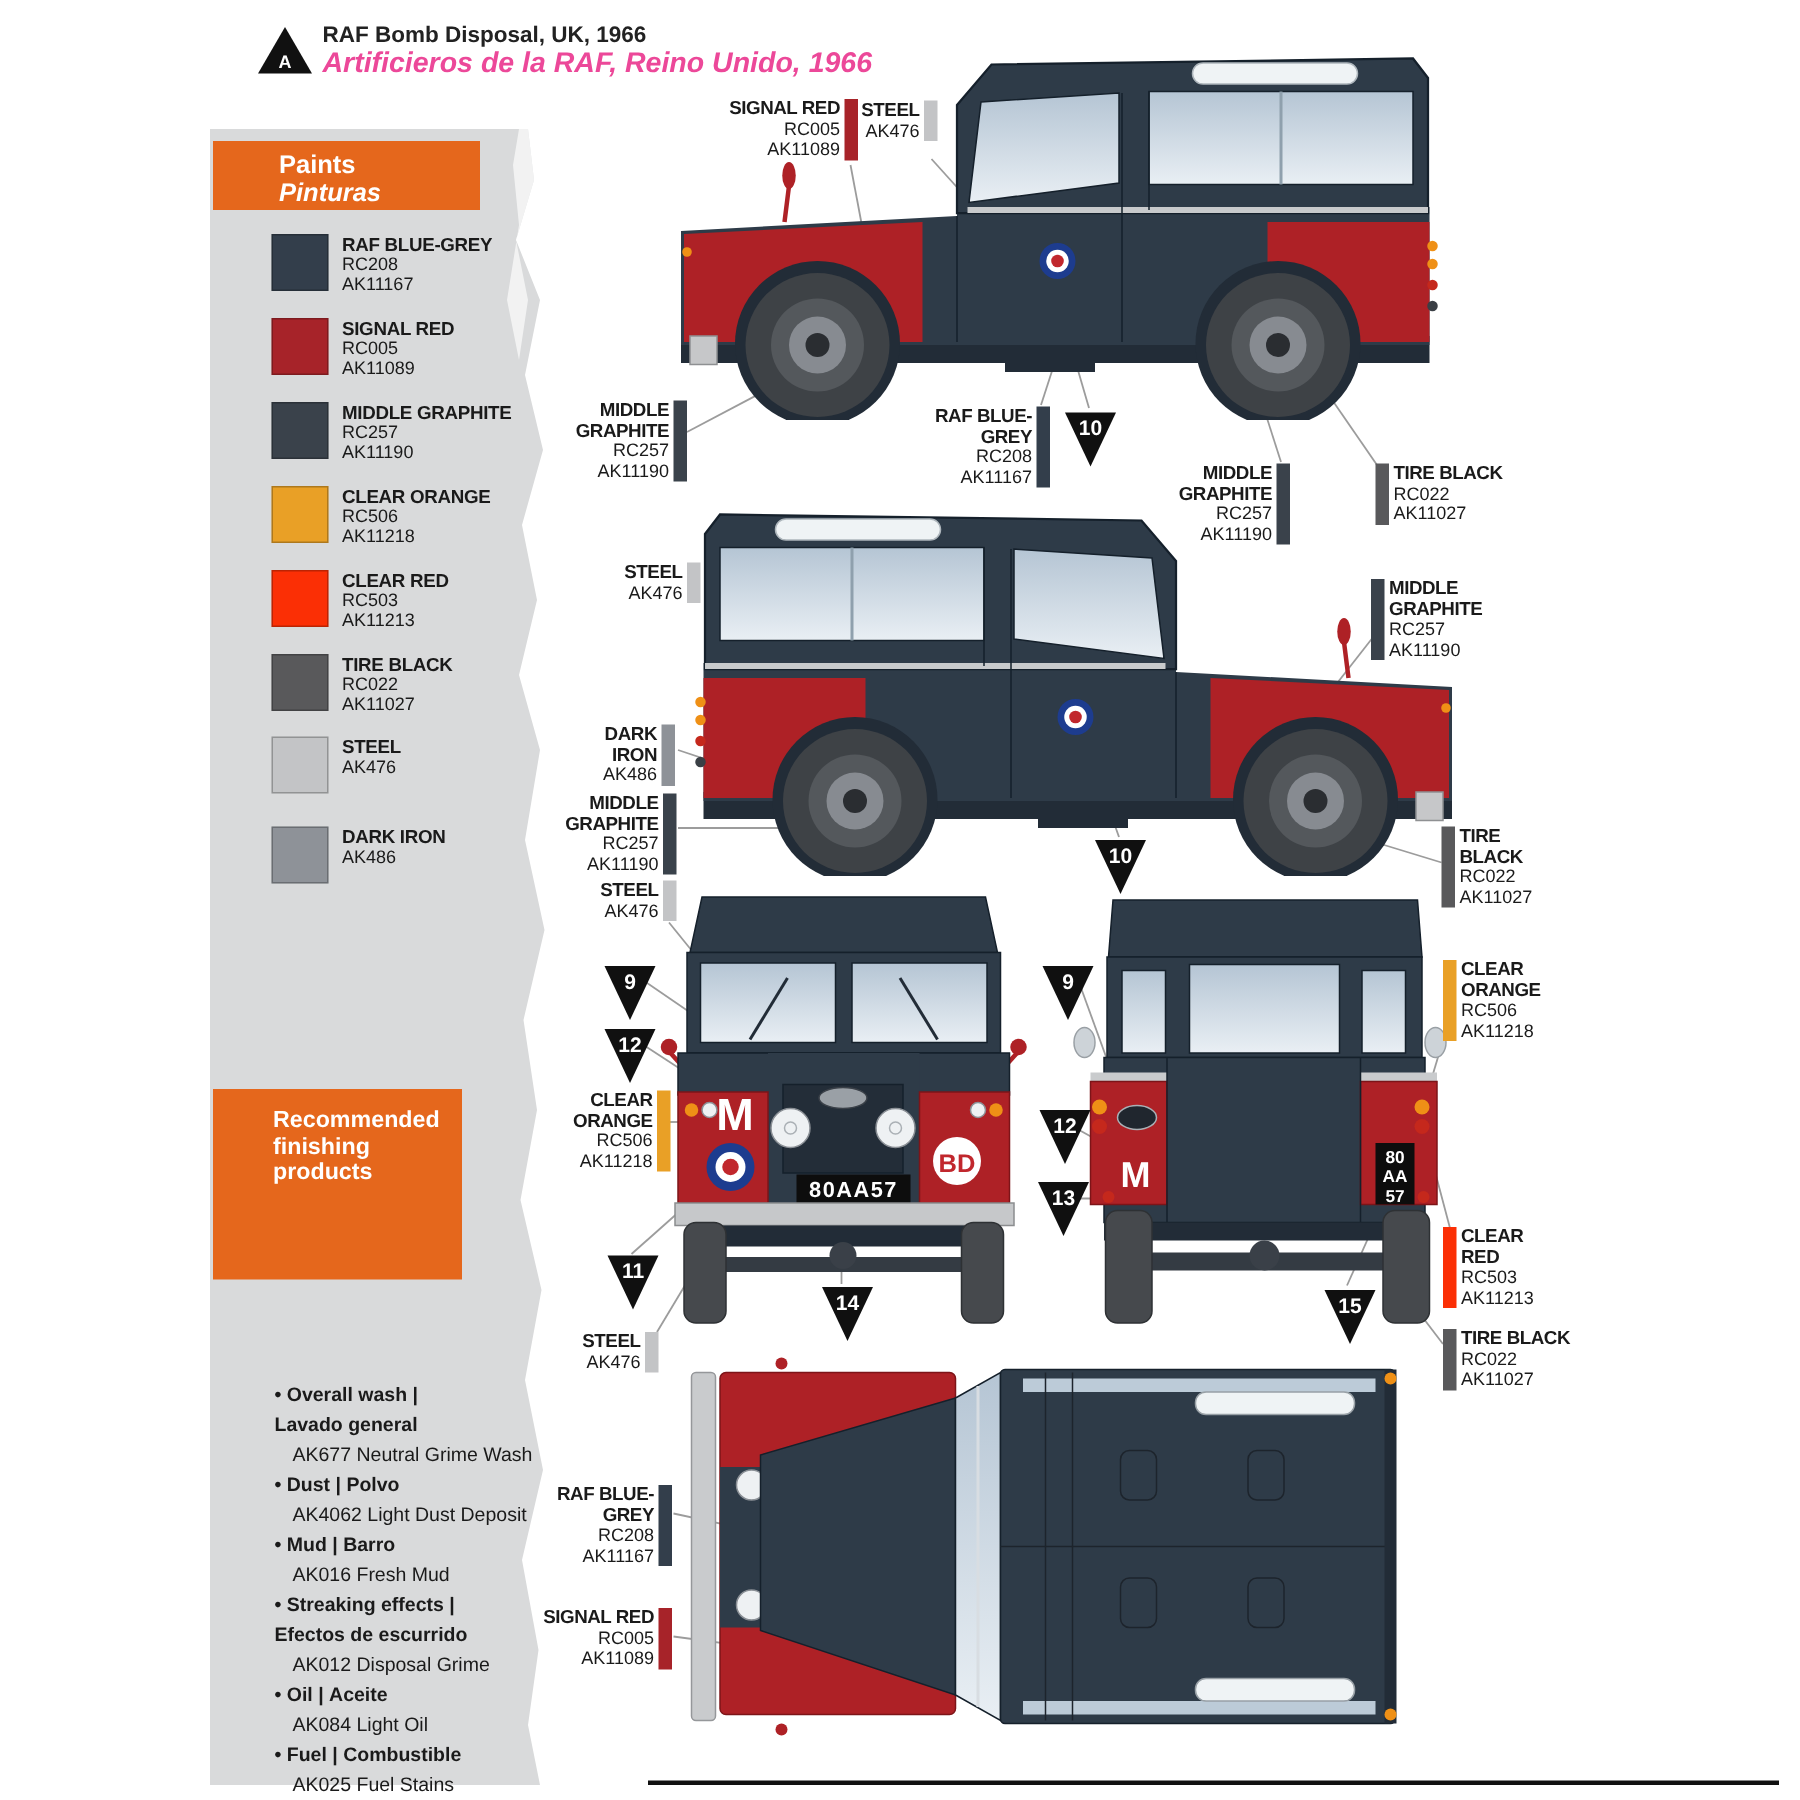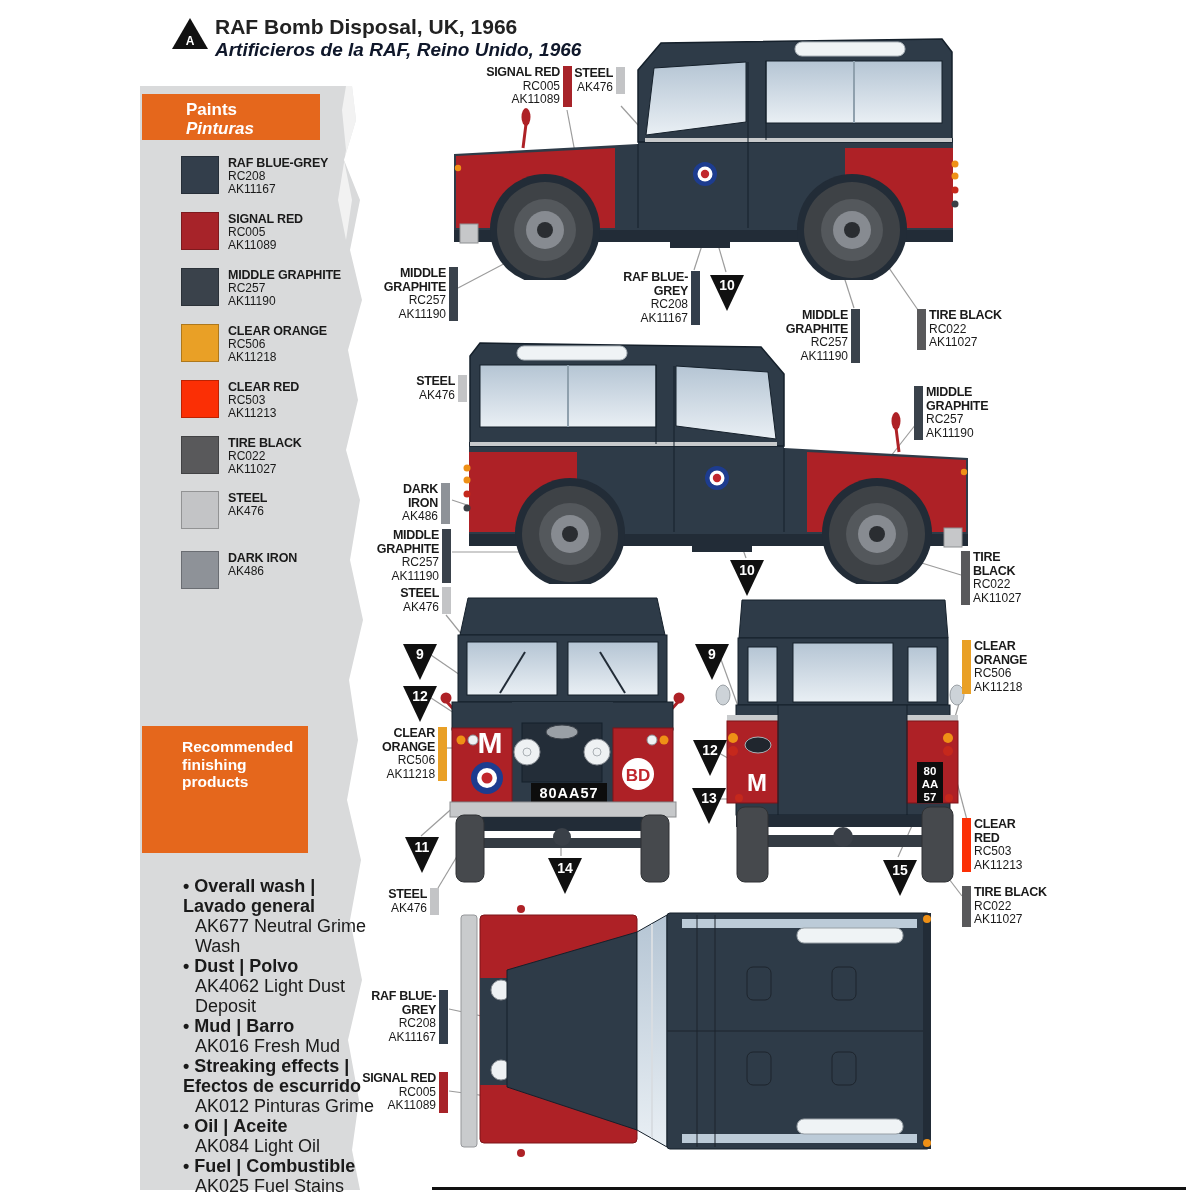--- a/index.html
+++ b/index.html
@@ -3,43 +3,43 @@
 <meta charset="utf-8">
 <style>
   html,body{margin:0;padding:0;background:#fff;}
   #page{position:relative;width:1200px;height:1200px;background:#ffffff;overflow:hidden;
         font-family:"Liberation Sans",sans-serif;color:#1a1a1a;}
   .abs{position:absolute;}
   svg{display:block;}
 
   
   #title-block{position:absolute;left:215px;top:15px;}
-  .title-en{font-size:21px;font-weight:bold;color:#222;}
-  .title-es{font-size:19px;font-weight:bold;font-style:italic;color:#0f172a;}
+  .title-en{font-size:15px;font-weight:bold;color:#222;}
+  .title-es{font-size:19px;font-weight:bold;font-style:italic;color:#ec4899;}
 
   
   #torn-paper{position:absolute;left:0;top:0;z-index:0;}
 
   
   .orange-box{position:absolute;background:#e5671c;color:#fff;z-index:2;}
   #paints-header{left:142px;top:94px;width:178px;height:44px;padding-top:2px;}
   #paints-header .h-en{font-size:17px;font-weight:bold;margin:4px 0 0 44px;line-height:19px;}
   #paints-header .h-es{font-size:17px;font-weight:bold;font-style:italic;margin:0 0 0 44px;line-height:19px;}
   #finish-header{left:142px;top:726px;width:166px;height:127px;}
   #finish-header .h-en{font-size:15.5px;font-weight:bold;margin:12px 0 0 40px;line-height:17.5px;width:118px;}
   #finish-header .h-es{font-size:15.5px;font-weight:bold;font-style:italic;margin:10px 0 0 40px;line-height:17.5px;width:120px;}
 
   
   .swatch-row{position:absolute;left:181px;display:flex;gap:9px;z-index:2;}
   .swatch{width:36px;height:36px;border:1px solid rgba(0,0,0,0.25);flex:0 0 auto;}
   .sw-name{font-size:12.5px;font-weight:bold;line-height:13px;letter-spacing:-0.2px;padding-top:1px;}
   .sw-code{font-size:12px;line-height:13px;}
 
   
-  #finish-list{position:absolute;left:183px;top:876px;width:200px;z-index:2;font-size:18px;line-height:20px;}
+  #finish-list{position:absolute;left:183px;top:920px;width:200px;z-index:2;font-size:13px;line-height:20px;}
   .fl-b{font-weight:bold;}
   .fl-bi{font-weight:bold;}
   .fl-prod{padding-left:12px;}
 
   
   .callout{position:absolute;display:flex;gap:3px;z-index:3;}
   .callout .co-text{flex:1;}
   .callout.align-right .co-text{text-align:right;}
   .callout.align-left .co-text{text-align:left;}
   .co-name{font-size:12.5px;font-weight:bold;line-height:13.5px;letter-spacing:-0.3px;}
@@ -156,21 +156,21 @@
       <div><span class="fl-b">• Dust |</span> <span class="fl-bi">Polvo</span></div>
       <div class="fl-prod">AK4062 Light Dust Deposit</div>
     </div>
     <div>
       <div><span class="fl-b">• Mud |</span> <span class="fl-bi">Barro</span></div>
       <div class="fl-prod">AK016 Fresh Mud</div>
     </div>
     <div>
       <div class="fl-b">• Streaking effects |</div>
       <div class="fl-bi">Efectos de escurrido</div>
-      <div class="fl-prod">AK012 Pinturas Grime</div>
+      <div class="fl-prod">AK012 Disposal Grime</div>
     </div>
     <div>
       <div><span class="fl-b">• Oil |</span> <span class="fl-bi">Aceite</span></div>
       <div class="fl-prod">AK084 Light Oil</div>
     </div>
     <div>
       <div><span class="fl-b">• Fuel |</span> <span class="fl-bi">Combustible</span></div>
       <div class="fl-prod">AK025 Fuel Stains</div>
     </div>
   </div>

